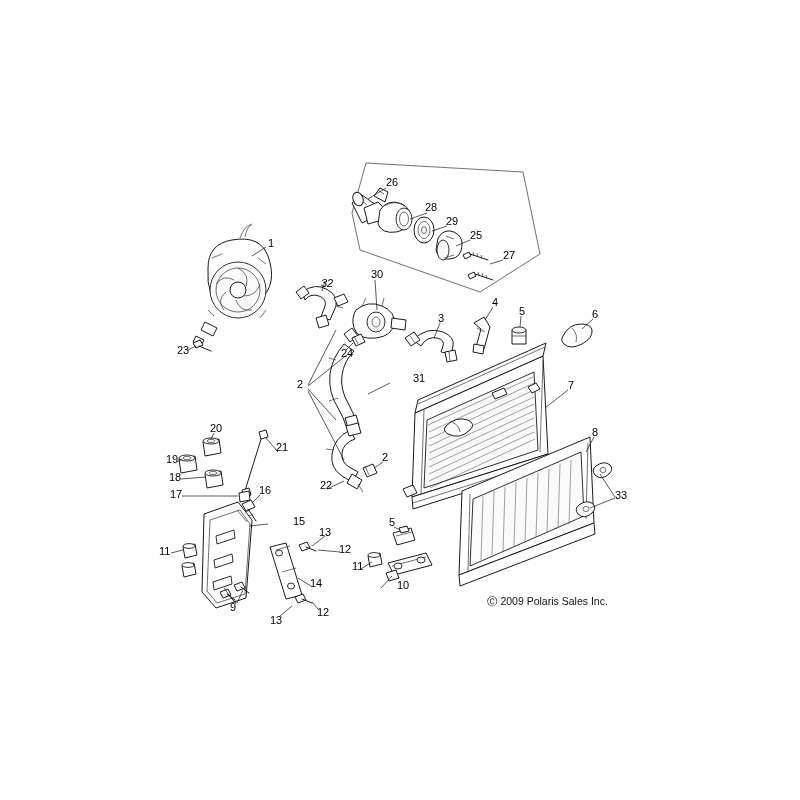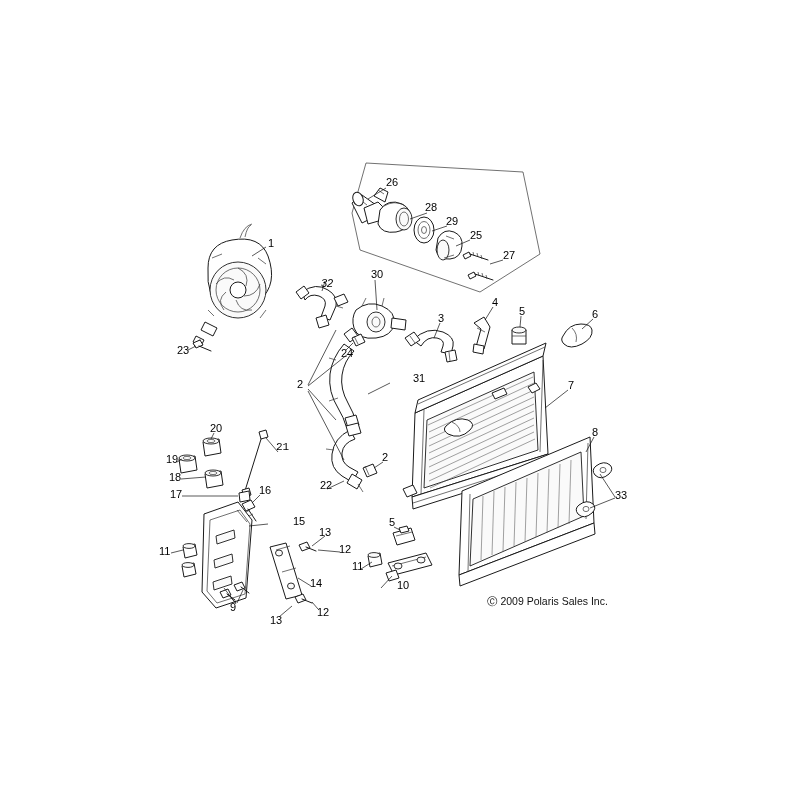--- a/index.html
+++ b/index.html
@@ -409,21 +409,21 @@
   <div class="callout" style="left:519px; top:306px;">5</div>
   <div class="callout" style="left:592px; top:309px;">6</div>
   <div class="callout" style="left:438px; top:313px;">3</div>
   <div class="callout" style="left:341px; top:348px;">24</div>
   <div class="callout" style="left:177px; top:345px;">23</div>
   <div class="callout" style="left:568px; top:380px;">7</div>
   <div class="callout" style="left:297px; top:379px;">2</div>
   <div class="callout" style="left:377px; top:373px;margin-left:36px;">31</div>
   <div class="callout" style="left:592px; top:427px;">8</div>
   <div class="callout" style="left:210px; top:423px;">20</div>
-  <div class="callout" style="left:276px; top:442px;font-family:Liberation Mono, monospace;">21</div>
+  <div class="callout" style="left:276px; top:442px;">21</div>
   <div class="callout" style="left:166px; top:454px;">19</div>
   <div class="callout" style="left:382px; top:452px;">2</div>
   <div class="callout" style="left:169px; top:472px;">18</div>
   <div class="callout" style="left:615px; top:490px;">33</div>
   <div class="callout" style="left:170px; top:489px;">17</div>
   <div class="callout" style="left:259px; top:485px;">16</div>
   <div class="callout" style="left:320px; top:480px;">22</div>
   <div class="callout" style="left:269px; top:516px;margin-left:24px;">15</div>
   <div class="callout" style="left:319px; top:527px;">13</div>
   <div class="callout" style="left:389px; top:517px;">5</div>

